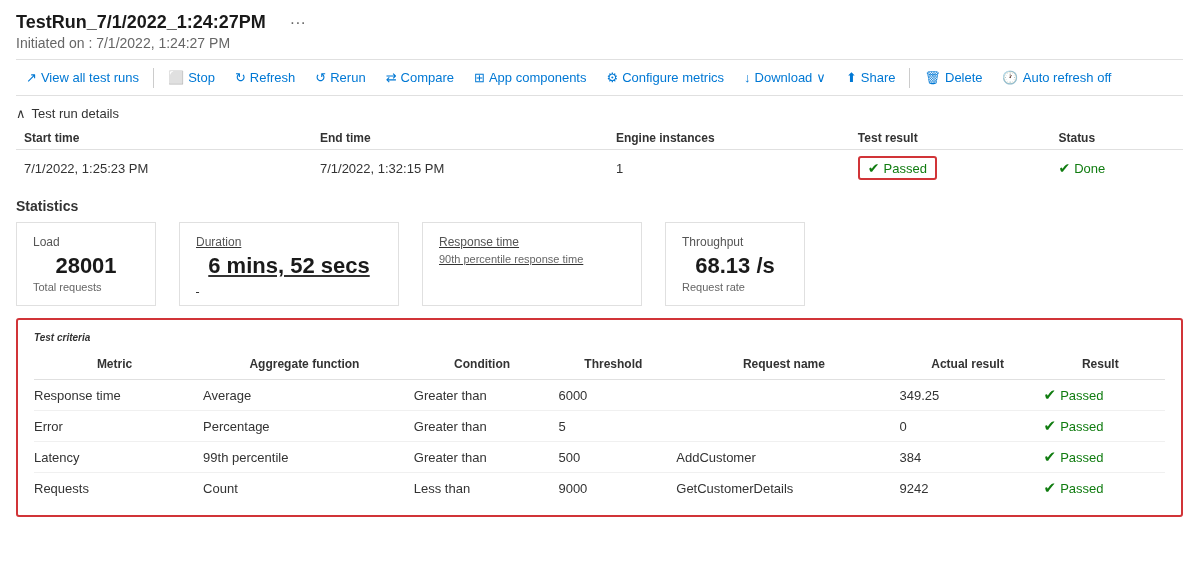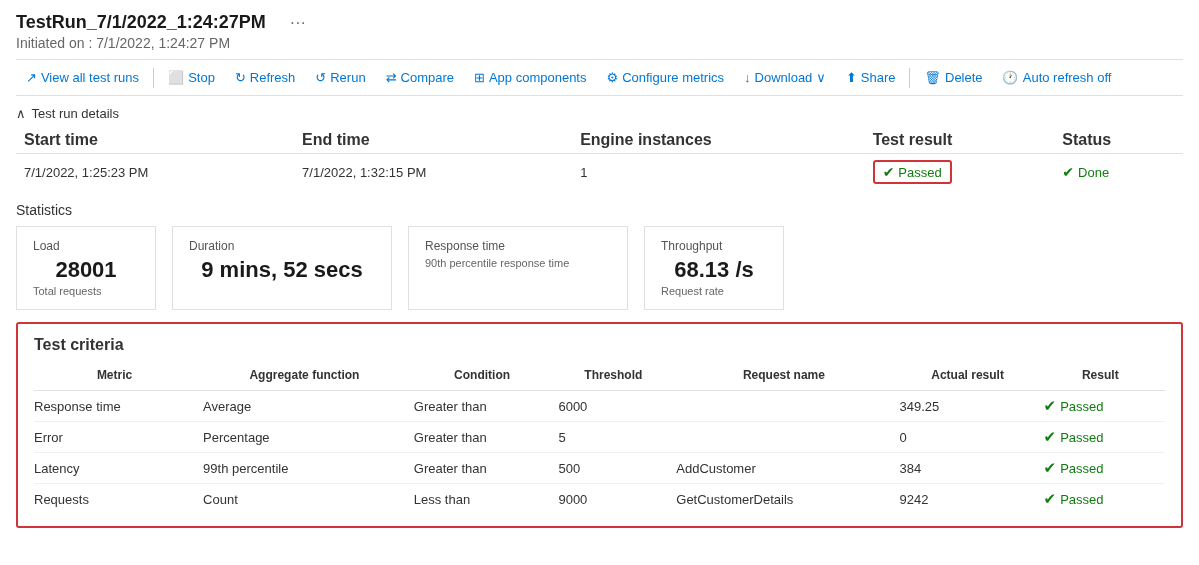--- a/index.html
+++ b/index.html
@@ -75,21 +75,21 @@
       cursor: pointer;
     }
     .details-table {
       width: 100%;
       border-collapse: collapse;
       margin-bottom: 12px;
     }
     .details-table th {
       text-align: left;
       font-weight: 600;
-      font-size: 16px;
+      font-size: 12px;
       color: #333;
       padding: 4px 8px;
       border-bottom: 1px solid #e0e0e0;
     }
     .details-table td {
       padding: 6px 8px;
       font-size: 13px;
       color: #333;
     }
     .passed-badge {
@@ -109,37 +109,38 @@
     }
     .status-done {
       display: inline-flex;
       align-items: center;
       gap: 4px;
       color: #107c10;
       font-size: 13px;
     }
     .statistics-label {
       font-size: 14px;
-      font-weight: 400;
+      font-weight: 700;
       margin-bottom: 8px;
     }
     .stats-row {
       display: flex;
-      gap: 8px;
+      gap: 15px;
       margin-bottom: 12px;
     }
     .stat-card {
       border: 1px solid #e0e0e0;
       padding: 12px 16px;
       min-width: 140px;
       margin-right: 8px;
       background: #fff;
     }
     .stat-card-wide {
       min-width: 220px;
+      text-decoration: underline;
     }
     .stat-label {
       font-size: 12px;
       color: #555;
       margin-bottom: 4px;
     }
     .stat-value {
       font-size: 22px;
       font-weight: 600;
       color: #1a1a1a;
@@ -151,23 +152,24 @@
       color: #666;
       margin-top: 2px;
     }
     .test-criteria-section {
       border: 2px solid #d13438;
       border-radius: 3px;
       padding: 12px 16px;
       margin-top: 4px;
     }
     .criteria-title {
-      font-size: 16px;
+      font-size: 10px;
       font-weight: 600;
       margin-bottom: 10px;
+      font-style: italic;
     }
     .criteria-table {
       width: 100%;
       border-collapse: collapse;
     }
     .criteria-table th {
       text-align: center;
       font-size: 12px;
       font-weight: 600;
       color: #333;
@@ -289,21 +291,21 @@
 
   <div class="statistics-label">Statistics</div>
   <div class="stats-row">
     <div class="stat-card">
       <div class="stat-label">Load</div>
       <div class="stat-value">28001</div>
       <div class="stat-sublabel">Total requests</div>
     </div>
     <div class="stat-card stat-card-wide">
       <div class="stat-label">Duration</div>
-      <div class="stat-value">9 mins, 52 secs</div>
+      <div class="stat-value">6 mins, 52 secs</div>
       <div class="stat-sublabel">&nbsp;</div>
     </div>
     <div class="stat-card stat-card-wide">
       <div class="stat-label">Response time</div>
       <div class="stat-sublabel">90th percentile response time</div>
     </div>
     <div class="stat-card">
       <div class="stat-label">Throughput</div>
       <div class="stat-value">68.13 /s</div>
       <div class="stat-sublabel">Request rate</div>

